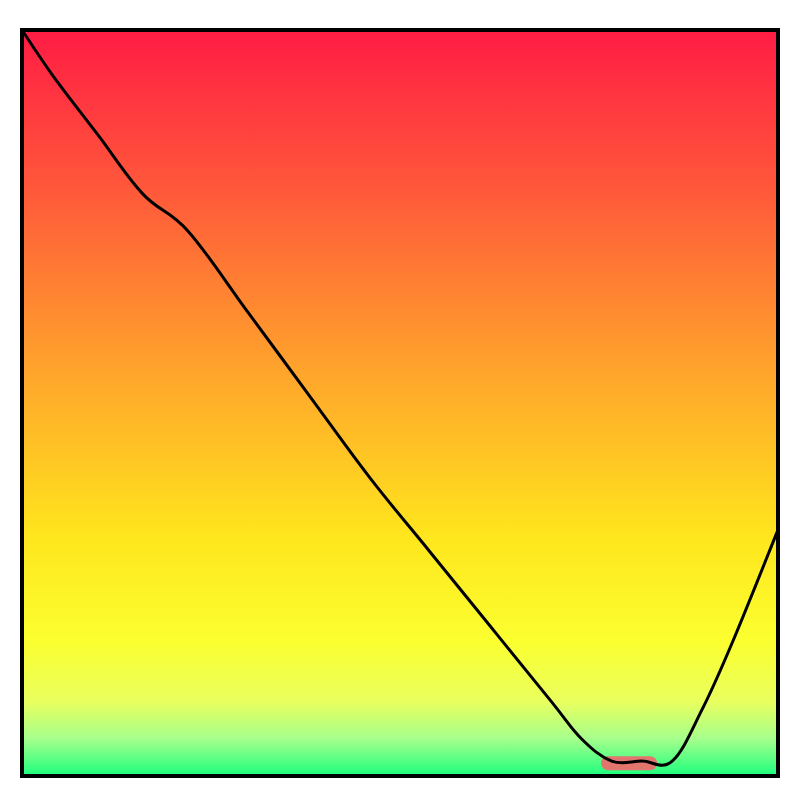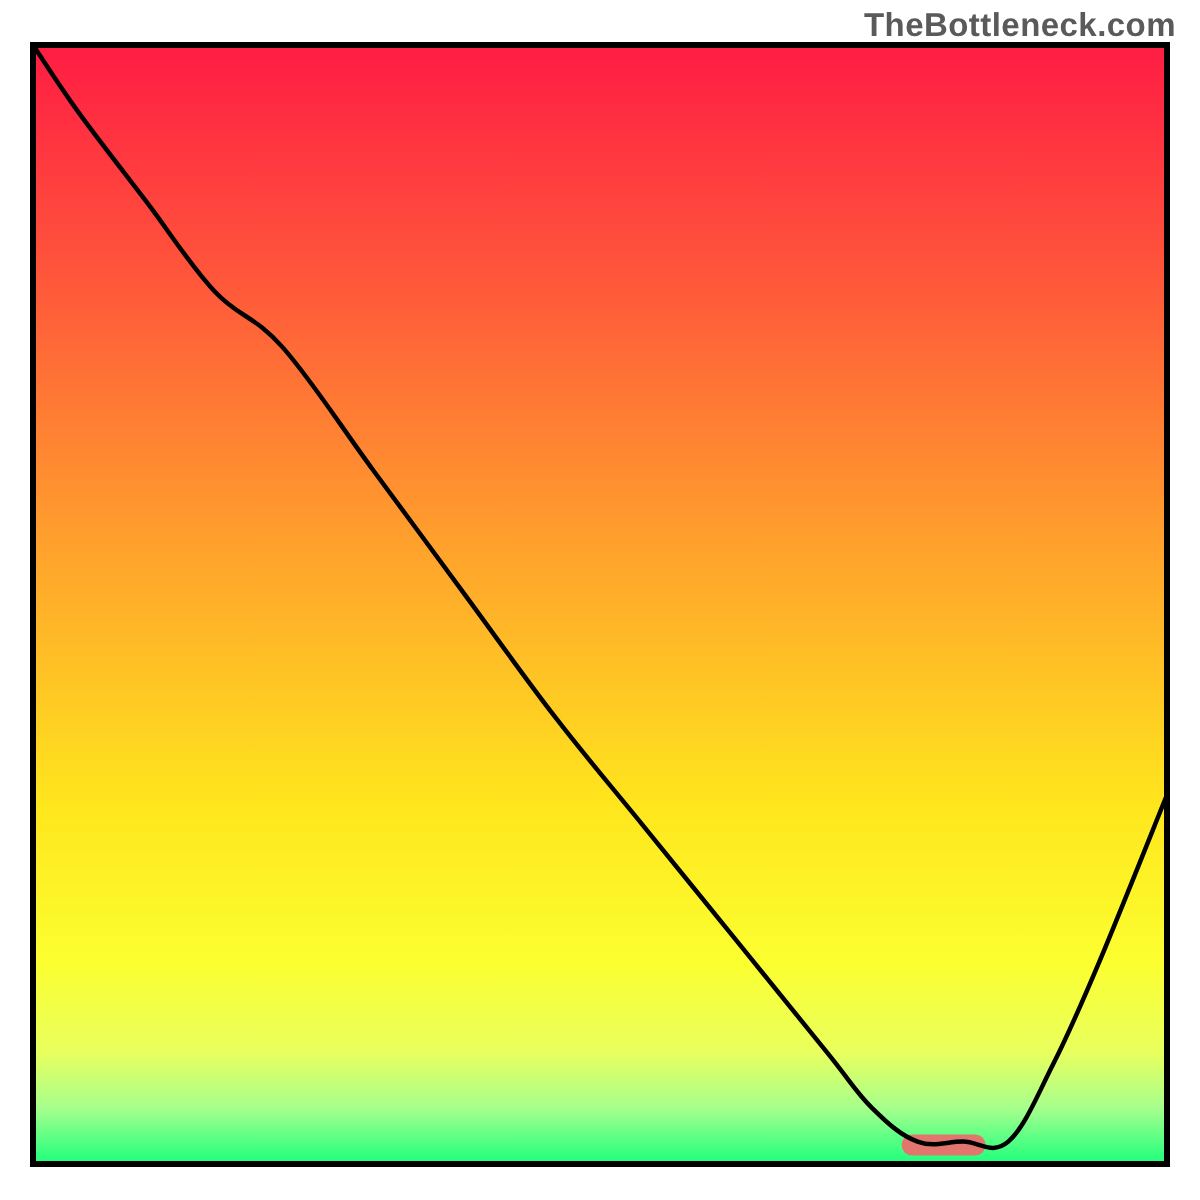--- a/index.html
+++ b/index.html
@@ -27,21 +27,20 @@
   }
   svg.chart {
     position: absolute;
     left: 0;
     top: 0;
   }
 </style>
 </head>
 <body>
 <div class="wrap">
-  <div class="watermark">TheBottleneck.com</div>
   <svg class="chart" width="800" height="800" viewBox="0 0 800 800">
     <defs>
       <linearGradient id="bg-grad" x1="0" y1="0" x2="0" y2="1">
 
       <stop offset="0%" stop-color="#ff1c44"></stop>
           <stop offset="22%" stop-color="#ff5a3a"></stop>
           <stop offset="45%" stop-color="#ffa22c"></stop>
           <stop offset="68%" stop-color="#ffe61d"></stop>
           <stop offset="82%" stop-color="#fbff30"></stop>
           <stop offset="90%" stop-color="#e9ff5e"></stop>

